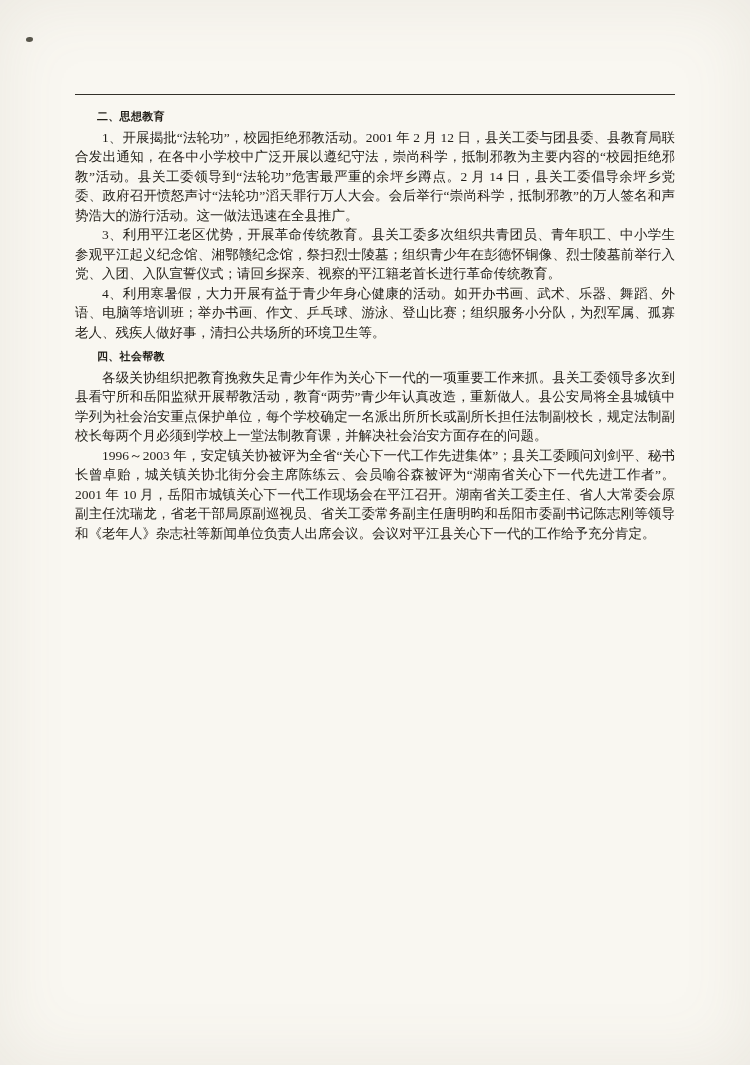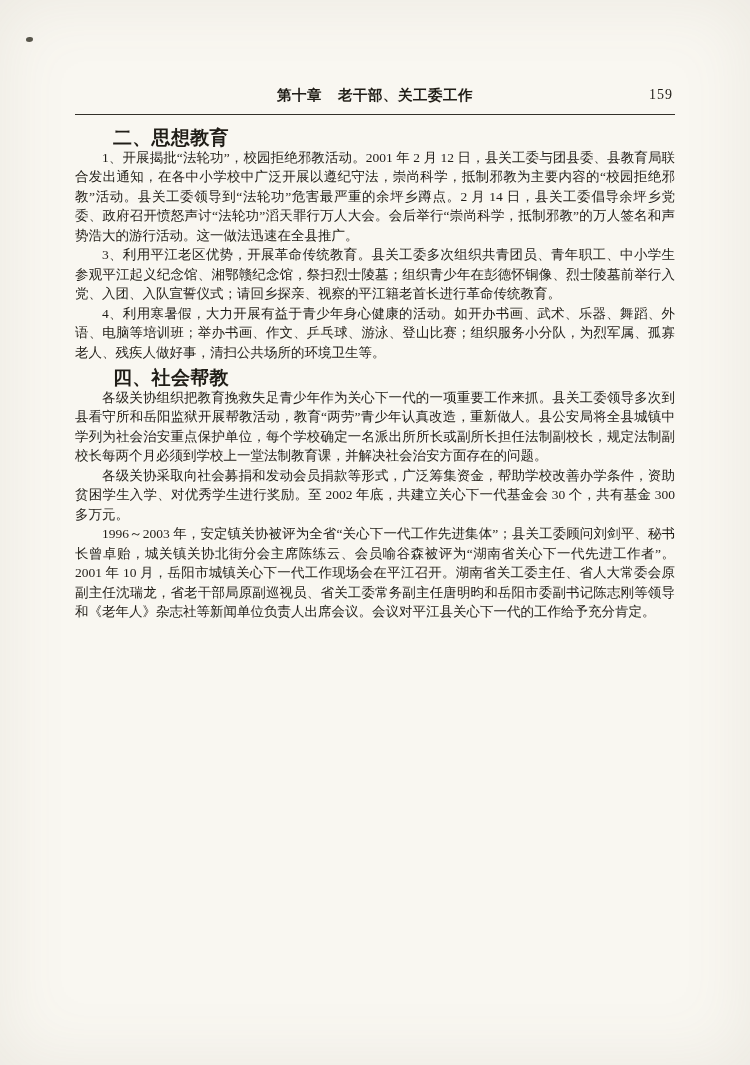--- a/index.html
+++ b/index.html
@@ -49,60 +49,53 @@
   .content {
     margin-top: 13px;
     font-size: 13.5px;
     line-height: 19.5px;
     text-align: justify;
   }
   .content p {
     text-indent: 2em;
   }
   .sec-heading {
-    font-family: Liberation Sans, sans-serif;
-    font-size: 19px;
+    font-family: Liberation Mono, monospace;
+    font-size: 11px;
     font-weight: bold;
     text-indent: 2em;
     margin-top: 6px;
     letter-spacing: 0.3px;
   }
   section:first-of-type .sec-heading { margin-top: 0; }
 </style>
 </head>
 <body>
 
 <div class="page">
 
   <div class="scan-speck"></div>
 
-  <div class="page-header">
-    <div class="header-center">
-      <span class="chapter-label">第十章</span><span>老干部、关工委工作</span>
-    </div>
-    <div class="page-number">159</div>
-  </div>
 
   <div class="header-rule"></div>
 
   <div class="content">
 
     <section>
       <h3 class="sec-heading">二、思想教育</h3>
       <p>1、开展揭批“法轮功”，校园拒绝邪教活动。2001 年 2 月 12 日，县关工委与团县委、县教育局联合发出通知，在各中小学校中广泛开展以遵纪守法，崇尚科学，抵制邪教为主要内容的“校园拒绝邪教”活动。县关工委领导到“法轮功”危害最严重的余坪乡蹲点。2 月 14 日，县关工委倡导余坪乡党委、政府召开愤怒声讨“法轮功”滔天罪行万人大会。会后举行“崇尚科学，抵制邪教”的万人签名和声势浩大的游行活动。这一做法迅速在全县推广。</p>
       <p>3、利用平江老区优势，开展革命传统教育。县关工委多次组织共青团员、青年职工、中小学生参观平江起义纪念馆、湘鄂赣纪念馆，祭扫烈士陵墓；组织青少年在彭德怀铜像、烈士陵墓前举行入党、入团、入队宣誓仪式；请回乡探亲、视察的平江籍老首长进行革命传统教育。</p>
       <p>4、利用寒暑假，大力开展有益于青少年身心健康的活动。如开办书画、武术、乐器、舞蹈、外语、电脑等培训班；举办书画、作文、乒乓球、游泳、登山比赛；组织服务小分队，为烈军属、孤寡老人、残疾人做好事，清扫公共场所的环境卫生等。</p>
     </section>
 
 
     <section>
       <h3 class="sec-heading">四、社会帮教</h3>
       <p>各级关协组织把教育挽救失足青少年作为关心下一代的一项重要工作来抓。县关工委领导多次到县看守所和岳阳监狱开展帮教活动，教育“两劳”青少年认真改造，重新做人。县公安局将全县城镇中学列为社会治安重点保护单位，每个学校确定一名派出所所长或副所长担任法制副校长，规定法制副校长每两个月必须到学校上一堂法制教育课，并解决社会治安方面存在的问题。</p>
     </section>
 
     <section>
-      <p>各级关协采取向社会募捐和发动会员捐款等形式，广泛筹集资金，帮助学校改善办学条件，资助贫困学生入学、对优秀学生进行奖励。至 2002 年底，共建立关心下一代基金会 30 个，共有基金 300 多万元。</p>
       <p>1996～2003 年，安定镇关协被评为全省“关心下一代工作先进集体”；县关工委顾问刘剑平、秘书长曾卓贻，城关镇关协北街分会主席陈练云、会员喻谷森被评为“湖南省关心下一代先进工作者”。2001 年 10 月，岳阳市城镇关心下一代工作现场会在平江召开。湖南省关工委主任、省人大常委会原副主任沈瑞龙，省老干部局原副巡视员、省关工委常务副主任唐明昀和岳阳市委副书记陈志刚等领导和《老年人》杂志社等新闻单位负责人出席会议。会议对平江县关心下一代的工作给予充分肯定。</p>
     </section>
 
   </div>
 
 </div>
 
 </body></html>

